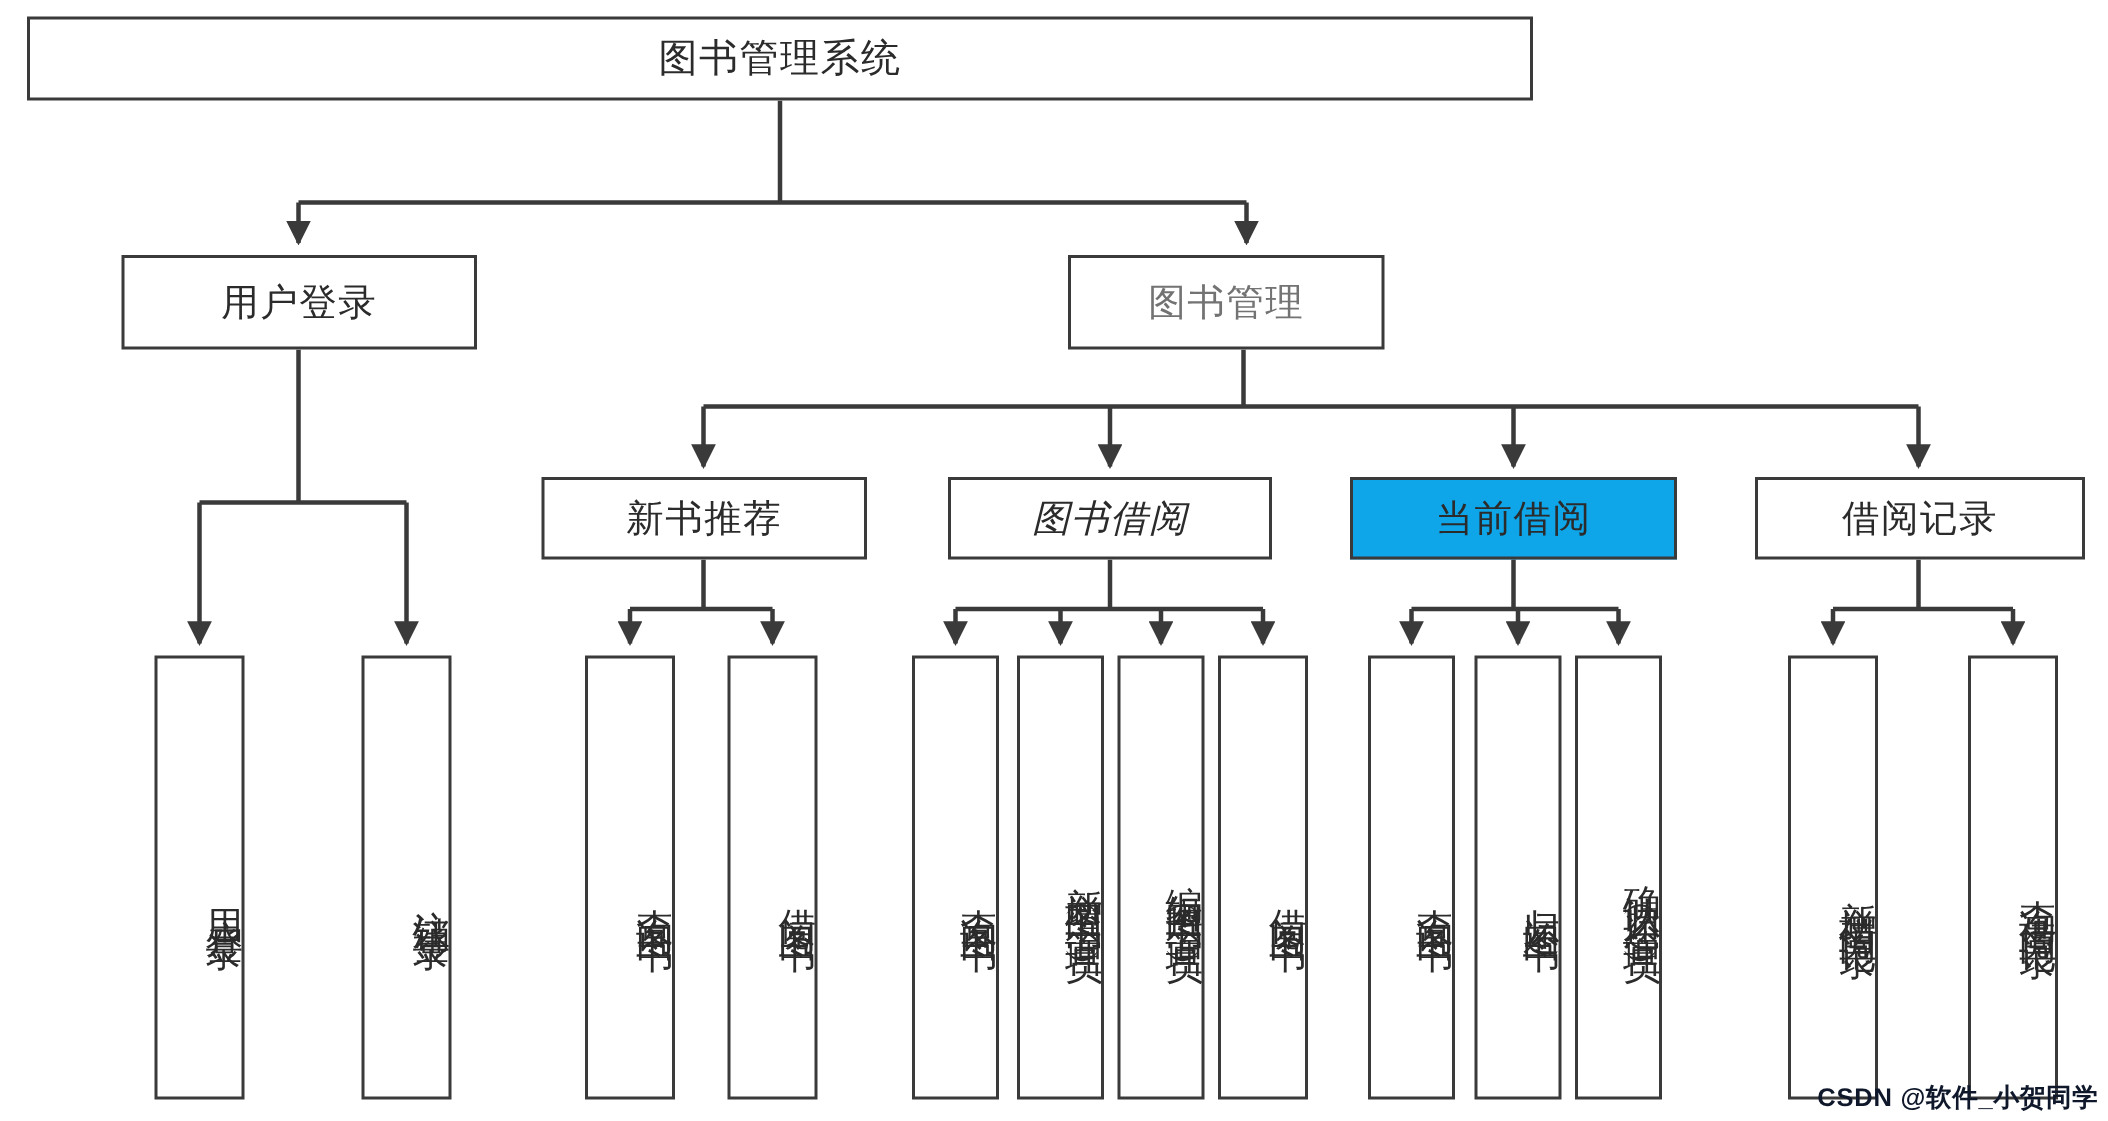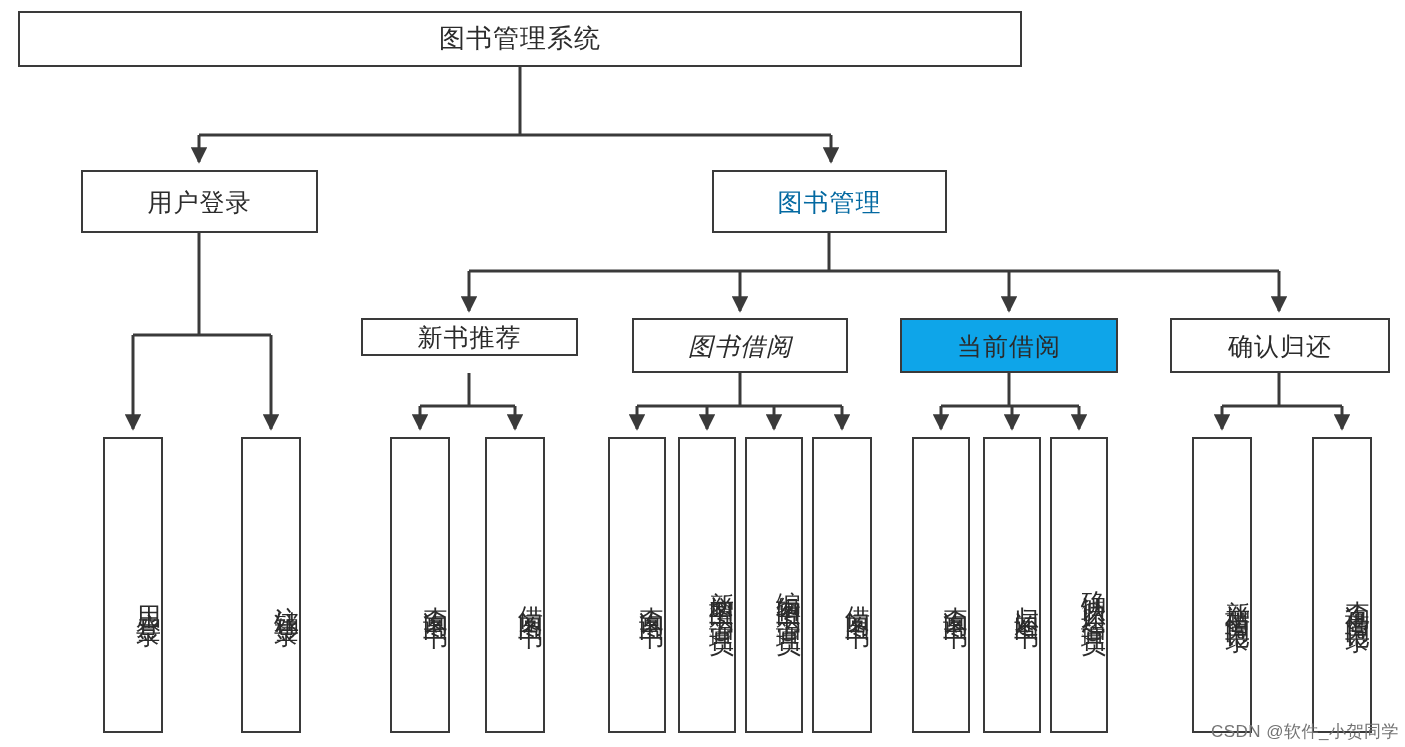--- a/index.html
+++ b/index.html
@@ -120,35 +120,35 @@
     </g>
   </svg>
 
   <div class="node horiz root" style="left: 18px; top: 11px; width: 1004px; height: 56px; border-color: rgb(58, 58, 58); background: rgb(255, 255, 255); color: rgb(43, 43, 43);">
     <span>图书管理系统</span>
   </div>
 
   <div class="node horiz" style="left: 81px; top: 170px; width: 237px; height: 63px; border-color: rgb(58, 58, 58); background: rgb(255, 255, 255); color: rgb(43, 43, 43);">
     <span>用户登录</span>
   </div>
-  <div class="node horiz" style="left: 712px; top: 170px; width: 235px; height: 63px; border-color: rgb(58, 58, 58); background: rgb(255, 255, 255); color: #0369a1;">
+  <div class="node horiz" style="left: 712px; top: 170px; width: 211px; height: 63px; border-color: rgb(58, 58, 58); background: rgb(255, 255, 255); color: #737373;">
     <span>图书管理</span>
   </div>
 
-  <div class="node horiz" style="left: 361px; top: 318px; width: 217px; height: 38px; border-color: rgb(58, 58, 58); background: rgb(255, 255, 255); color: rgb(43, 43, 43);">
+  <div class="node horiz" style="left: 361px; top: 318px; width: 217px; height: 55px; border-color: rgb(58, 58, 58); background: rgb(255, 255, 255); color: rgb(43, 43, 43);">
     <span>新书推荐</span>
   </div>
   <div class="node horiz" style="left: 632px; top: 318px; width: 216px; height: 55px; border-color: rgb(58, 58, 58); background: rgb(255, 255, 255); color: rgb(43, 43, 43); font-style: italic;">
     <span>图书借阅</span>
   </div>
   <div class="node horiz" style="left: 900px; top: 318px; width: 218px; height: 55px; border-color: rgb(58, 58, 58); background: #0ea5e9; color: rgb(43, 43, 43);">
     <span>当前借阅</span>
   </div>
   <div class="node horiz" style="left: 1170px; top: 318px; width: 220px; height: 55px; border-color: rgb(58, 58, 58); background: rgb(255, 255, 255); color: rgb(43, 43, 43);">
-    <span>确认归还</span>
+    <span>借阅记录</span>
   </div>
 
   <div class="node vert" style="left: 103px; top: 437px; width: 60px; height: 296px; border-color: rgb(58, 58, 58); background: rgb(255, 255, 255); color: rgb(43, 43, 43);">
     <span class="vtext">用户登录</span>
   </div>
   <div class="node vert" style="left: 241px; top: 437px; width: 60px; height: 296px; border-color: rgb(58, 58, 58); background: rgb(255, 255, 255); color: rgb(43, 43, 43);">
     <span class="vtext">注销登录</span>
   </div>
   <div class="node vert" style="left: 390px; top: 437px; width: 60px; height: 296px; border-color: rgb(58, 58, 58); background: rgb(255, 255, 255); color: rgb(43, 43, 43);">
     <span class="vtext">查询图书</span>
@@ -177,15 +177,15 @@
   <div class="node vert" style="left: 1050px; top: 437px; width: 58px; height: 296px; border-color: rgb(58, 58, 58); background: rgb(255, 255, 255); color: rgb(43, 43, 43);">
     <span class="vtext">确认归还（管理员）</span>
   </div>
   <div class="node vert" style="left: 1192px; top: 437px; width: 60px; height: 296px; border-color: rgb(58, 58, 58); background: rgb(255, 255, 255); color: rgb(43, 43, 43);">
     <span class="vtext">新增借阅记录</span>
   </div>
   <div class="node vert" style="left: 1312px; top: 437px; width: 60px; height: 296px; border-color: rgb(58, 58, 58); background: rgb(255, 255, 255); color: rgb(43, 43, 43);">
     <span class="vtext">查询借阅记录</span>
   </div>
 
-  <div class="watermark" style="color: #737373;">CSDN @软件_小贺同学</div>
+  <div class="watermark" style="color: #0f172a; font-weight: bold;">CSDN @软件_小贺同学</div>
 
 </div>
 
 </body></html>

